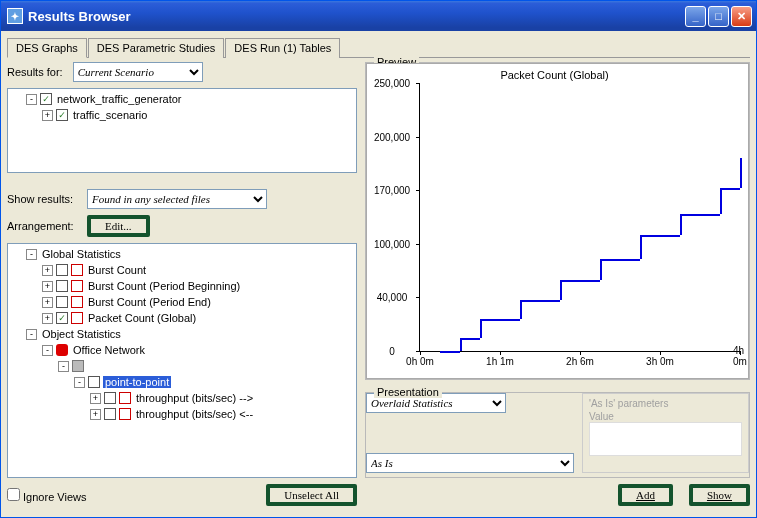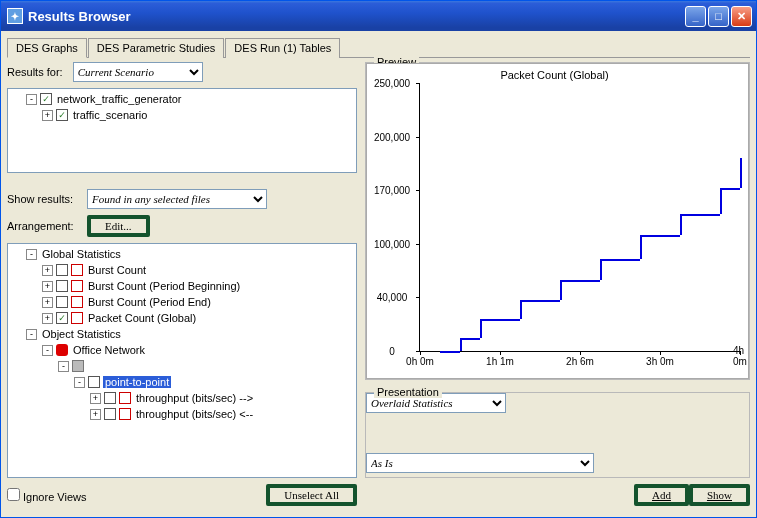--- a/index.html
+++ b/index.html
@@ -45,21 +45,21 @@
   .plot { position: relative; height: calc(100% - 35px); margin-left: 50px; border-left: 1px solid #000; border-bottom: 1px solid #000;}
   .ytick { position: absolute; left: -52px; width: 48px; text-align: center; font-size: 10px; transform: translateY(-50%);}
   .ytick-line {position:absolute; left:-4px; height:1px; width:4px; background:#000;}
   .xtick { position:absolute; bottom:-16px; transform:translateX(-50%); font-size:10px;}
   .xtick-line{position:absolute; bottom:-4px; width:1px; height:4px; background:#000;}
   .step-line{ position:absolute; background:#0000e0; }
   .present-row{display:flex; gap:8px; margin-bottom:4px;}
   .asis {border:1px solid #ccc; padding:4px 6px; flex:1; color:#a0a0a0;}
   .asis .legend2{font-size:10px; margin-bottom:2px;}
   .asis .valbox{border:1px solid #ddd; background:#fff; height:34px;}
-  .bottom-row { display:flex; align-items:center; justify-content:flex-end; gap:0;}
+  .bottom-row { display:flex; align-items:center; justify-content:flex-end; gap:16px;}
   button.std{ height:22px; padding:0 14px; background:#ece9d8; border:4px solid #14532d; border-radius:2px;}
 </style>
 </head>
 <body>
 
 <div class="window">
   <div class="titlebar">
     <div class="app-icon">✦</div>
     <div class="title">Results Browser</div>
     <div class="win-btns">
@@ -255,23 +255,28 @@
           </div>
         </div>
 
         <div class="fieldset">
           <div class="legend">Presentation</div>
           <div class="present-row">
             <div style="flex:1; display:flex; flex-direction:column; ">
               <select style="width:140px;">
                 <option>Overlaid Statistics</option>
               </select>
-              <select style="width:228px;margin-top:40px;">
+              <select style="width:208px;margin-top:40px;">
                 <option>As Is</option>
               </select>
+            </div>
+            <div class="asis">
+              <div class="legend2">'As Is' parameters</div>
+              <div style="font-size:10px;color:#a0a0a0;">Value</div>
+              <div class="valbox"></div>
             </div>
           </div>
         </div>
 
         <div class="bottom-row">
           <button class="std"><u>Add</u></button>
           <button class="std"><u>Show</u></button>
         </div>
       </div>
     </div>

